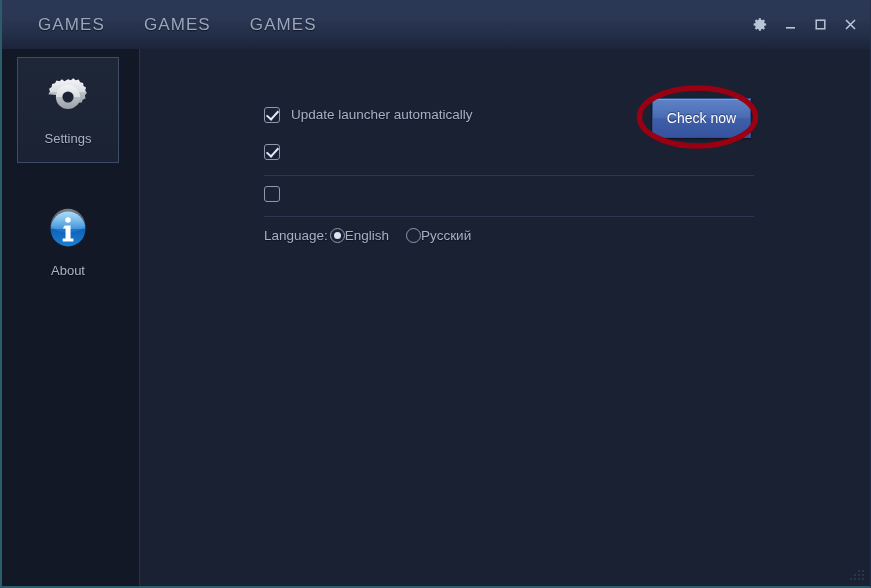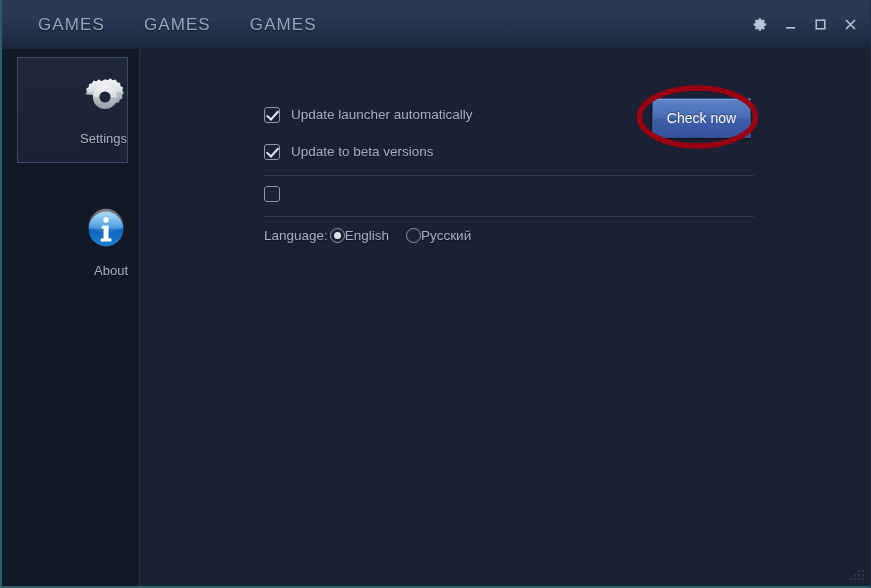--- a/index.html
+++ b/index.html
@@ -74,25 +74,25 @@
     left: 0;
     top: 49px;
     width: 137px;
     bottom: 0;
     background: #121826;
     border-right: 1px solid #2a3349;
   }
   .side-item {
     position: absolute;
     left: 15px;
-    width: 111px;
+    width: 102px;
     height: 106px;
     display: flex;
     flex-direction: column;
-    align-items: flex-end;
+    align-items: center;
     justify-content: center;
     cursor: pointer;
     box-sizing: border-box;
   }
   .side-item.selected {
     background: linear-gradient(to bottom, #1e2738 0%, #1a2233 100%);
     border: 1px solid #3c4c68;
   }
   #side-settings { top: 8px; }
   #side-about { top: 140px; border: none; background: transparent; }
@@ -328,21 +328,20 @@
 
   <div id="content">
 
     <div class="opt-row" id="row-update-launcher">
       <span class="cbox checked"></span>
       <span class="opt-label">Update launcher automatically</span>
     </div>
 
     <div class="opt-row" id="row-update-beta">
       <span class="cbox checked"></span>
-      <span class="opt-label">Update to beta versions</span>
     </div>
 
     <div class="sep" id="sep-top"></div>
 
     <div class="opt-row" id="row-run-last">
       <span class="cbox"></span>
     </div>
 
     <div class="sep" id="sep-bottom"></div>
 

